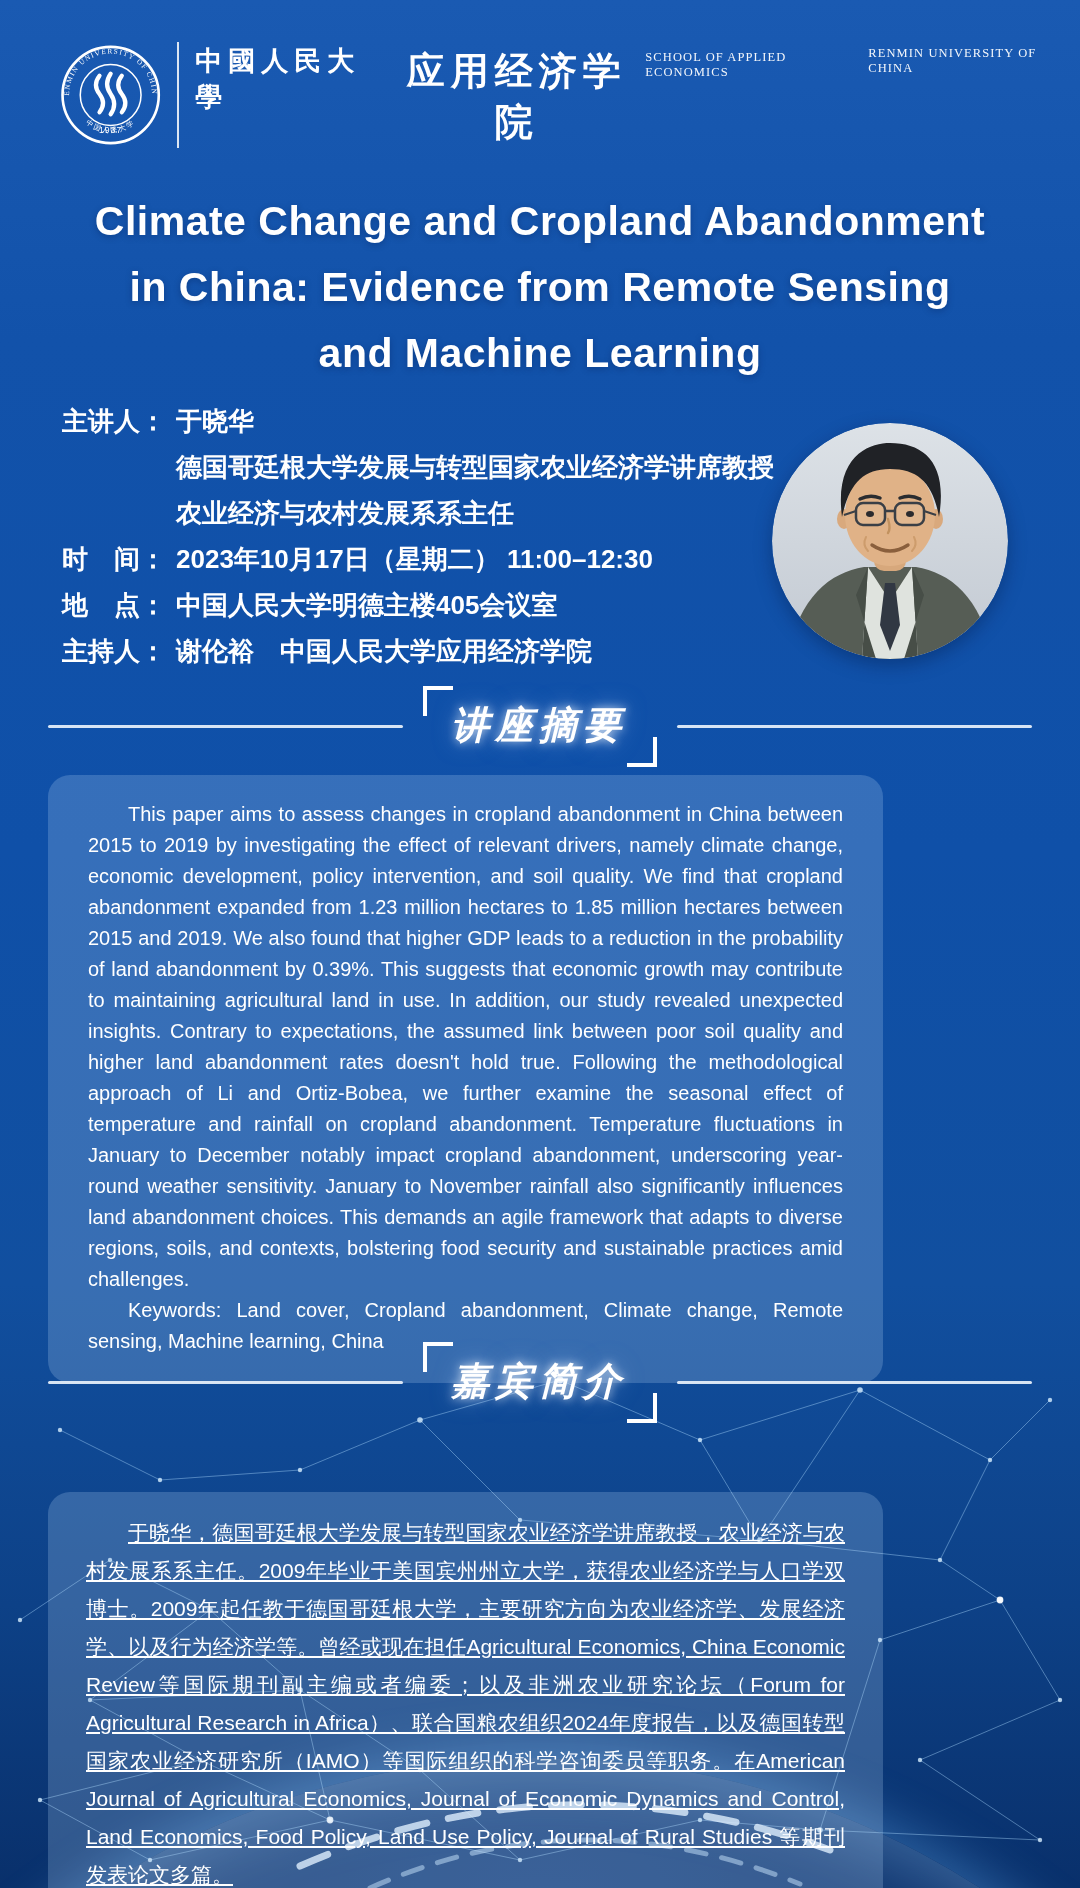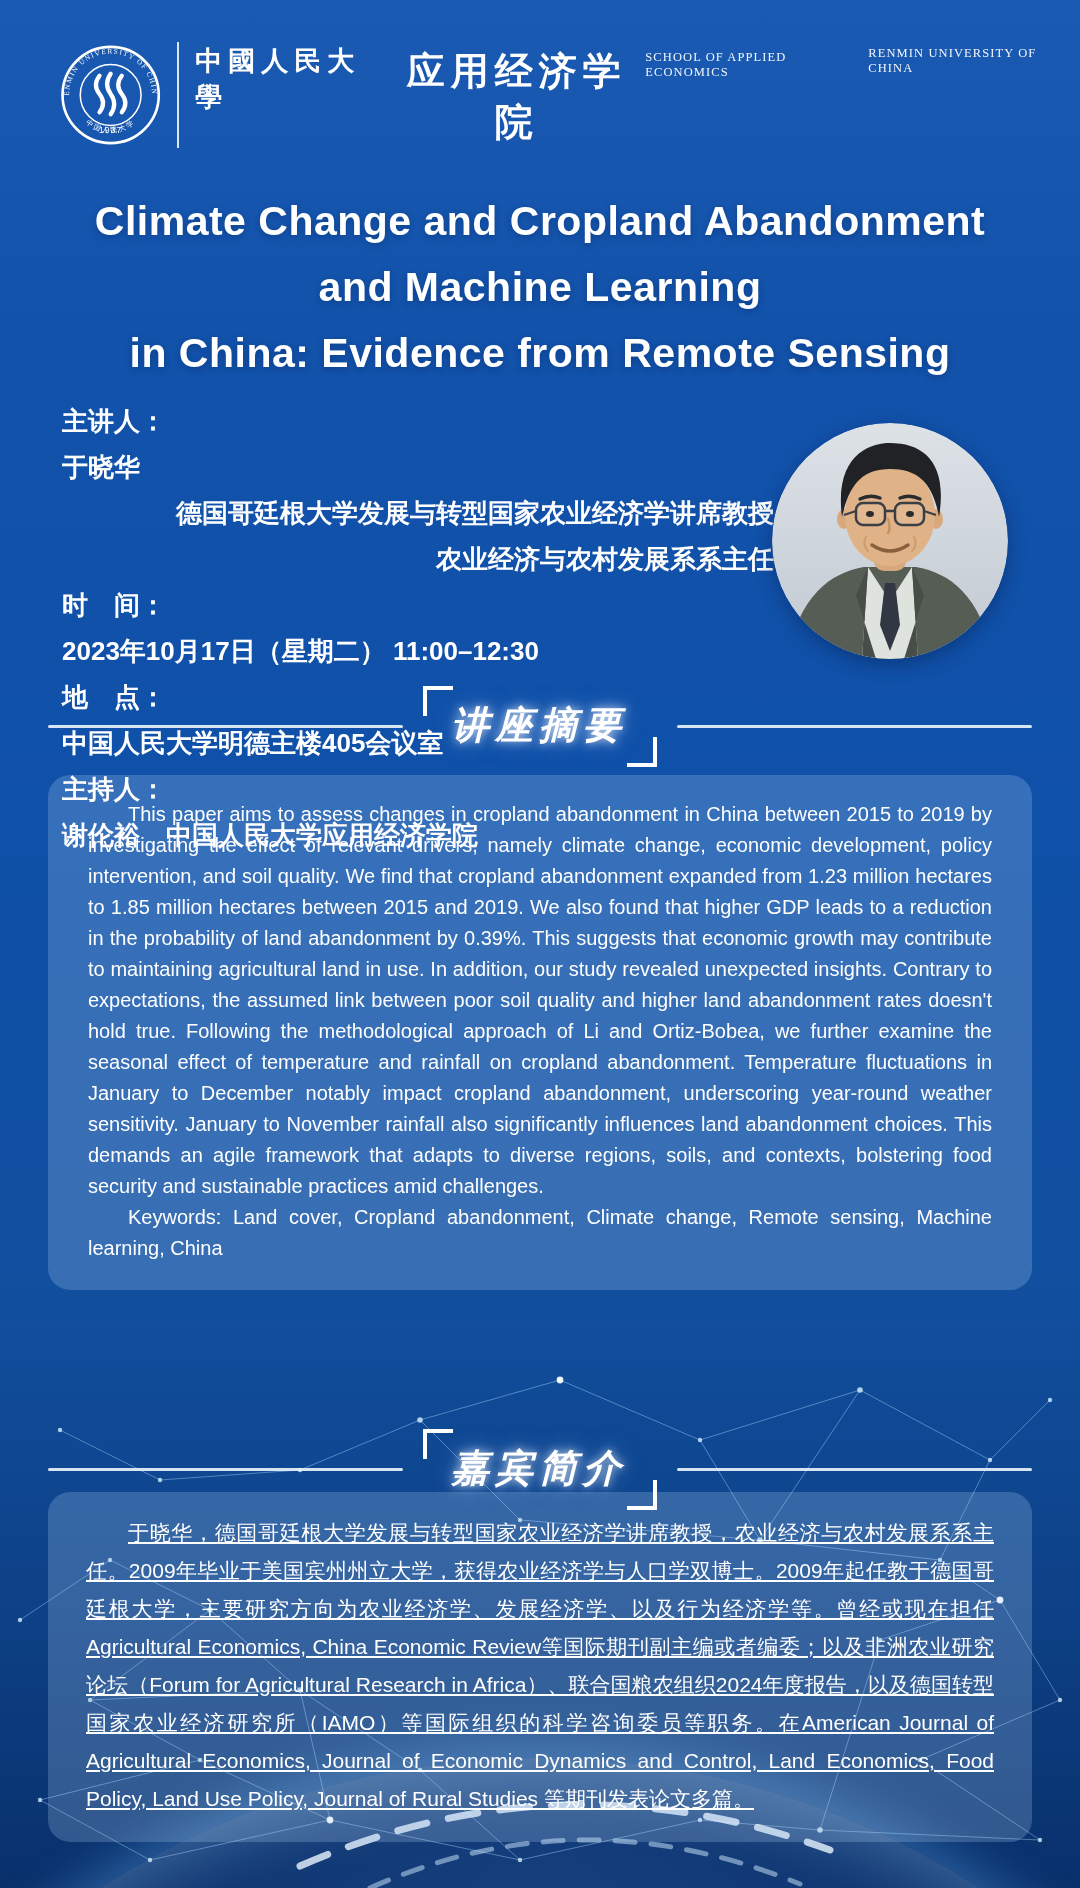--- a/index.html
+++ b/index.html
@@ -24,40 +24,40 @@
   .logo-text .cn2{font-family:"DejaVu Serif","Liberation Serif",serif;font-weight:bold;font-size:38px;letter-spacing:6px;margin-top:3px;text-align:center;}
   .logo-text .en1{font-family:"Liberation Serif","DejaVu Serif",serif;font-size:12.5px;letter-spacing:1.1px;margin-top:7px;opacity:.95;}
   .logo-text .en2{font-family:"Liberation Serif","DejaVu Serif",serif;font-size:12.5px;letter-spacing:1.1px;margin-top:3px;opacity:.95;}
   
   .title{position:absolute;left:0;top:188px;width:100%;margin:0;text-align:center;z-index:5;
     font-size:41px;font-weight:bold;line-height:66px;letter-spacing:.5px;
     text-shadow:0 2px 6px rgba(0,30,80,.35);}
   .title .tl{display:block;}
   
   .info{position:absolute;left:62px;top:398px;z-index:5;font-size:26px;font-weight:bold;line-height:46px;}
-  .info .row{display:flex;white-space:nowrap;flex-direction:column;}
+  .info .row{display:flex;white-space:nowrap;}
   .info .lbl{display:inline-block;min-width:114px;}
   .info .indent{padding-left:114px;align-items:flex-end;}
   
   .photo{position:absolute;left:772px;top:423px;width:236px;height:236px;border-radius:50%;overflow:hidden;z-index:5;
     box-shadow:0 6px 18px rgba(0,20,60,.35);}
   .photo svg{display:block;width:236px;height:236px;}
   
   .section-header{position:absolute;left:48px;width:984px;display:flex;align-items:center;gap:20px;z-index:5;font-style:italic;}
   .sh-line{flex:1;height:3px;background:#e8f1fb;opacity:.92;border-radius:2px;}
   .sh-title{position:relative;font-size:38px;font-weight:bold;letter-spacing:6px;padding:14px 30px 16px 28px;
     text-shadow:0 0 10px rgba(255,255,255,.75),0 0 22px rgba(160,200,255,.5);}
   .sh-title::before{content:"";position:absolute;left:0;top:0;width:26px;height:26px;
     border-left:4px solid #fff;border-top:4px solid #fff;}
   .sh-title::after{content:"";position:absolute;right:0;bottom:0;width:26px;height:26px;
     border-right:4px solid #fff;border-bottom:4px solid #fff;}
   .header-abstract{top:686px;}
-  .header-bio{top:1429px;}
-  
-  .panel{position:absolute;left:48px;width:984px;box-sizing:border-box;border-radius:22px;z-index:4;
+  .header-bio{top:1342px;}
+  
+  .panel{position:absolute;left:48px;width:835px;box-sizing:border-box;border-radius:22px;z-index:4;
     background:rgba(186,214,246,.23);}
   .panel p{margin:0;text-align:justify;text-indent:2em;}
   .abstract{top:775px;padding:24px 40px 26px;}
   .abstract p{font-size:20px;line-height:31px;}
   .bio{top:1492px;padding:22px 38px 24px;text-decoration:underline;}
   .bio p{font-size:21px;line-height:38px;}
 </style>
 </head>
 <body>
 
@@ -143,22 +143,22 @@
     <div class="logo-text">
       <div class="cn1">中國人民大學</div>
       <div class="cn2">应用经济学院</div>
       <div class="en1">SCHOOL OF APPLIED ECONOMICS</div>
       <div class="en2">RENMIN UNIVERSITY OF CHINA</div>
     </div>
   </header>
 
   <h1 class="title">
     <span class="tl">Climate Change and Cropland Abandonment</span>
+    <span class="tl">in China: Evidence from Remote Sensing</span>
     <span class="tl">and Machine Learning</span>
-    <span class="tl">in China: Evidence from Remote Sensing</span>
   </h1>
 
   <section class="info">
     <div class="row">
       <span class="lbl">主讲人：</span>
       <span class="val">于晓华</span>
     </div>
     <div class="row indent">
       <span class="val">德国哥廷根大学发展与转型国家农业经济学讲席教授</span>
     </div>

